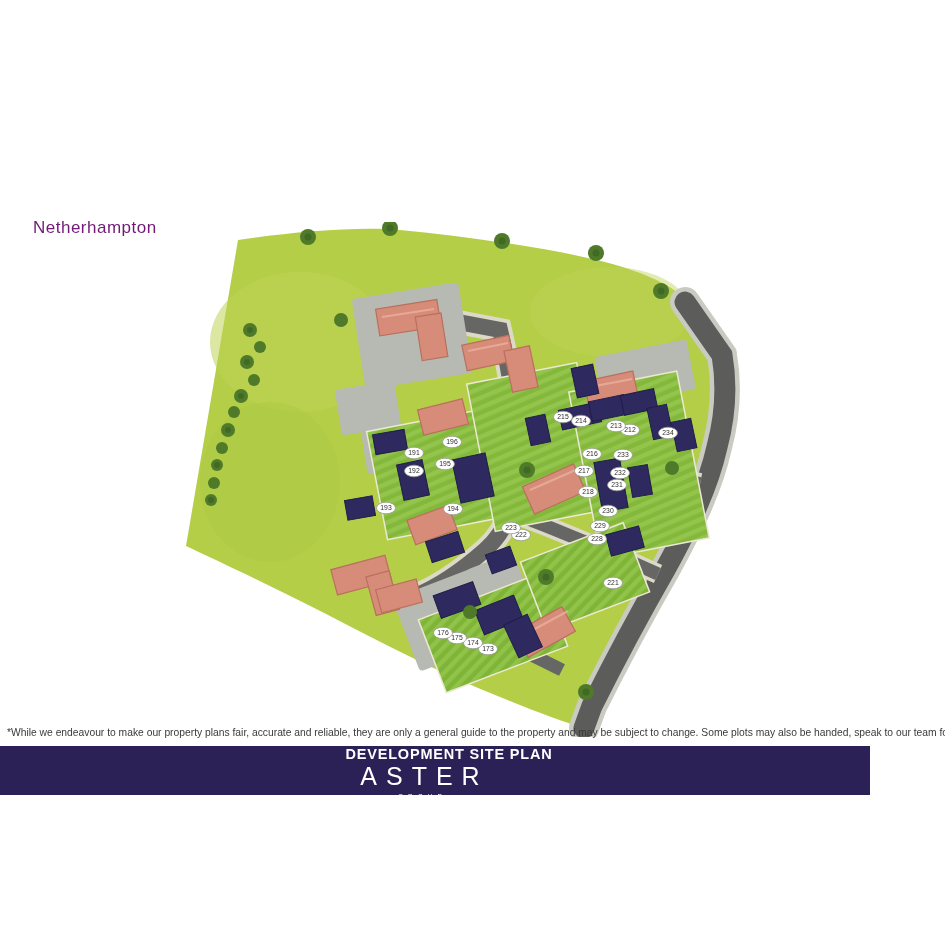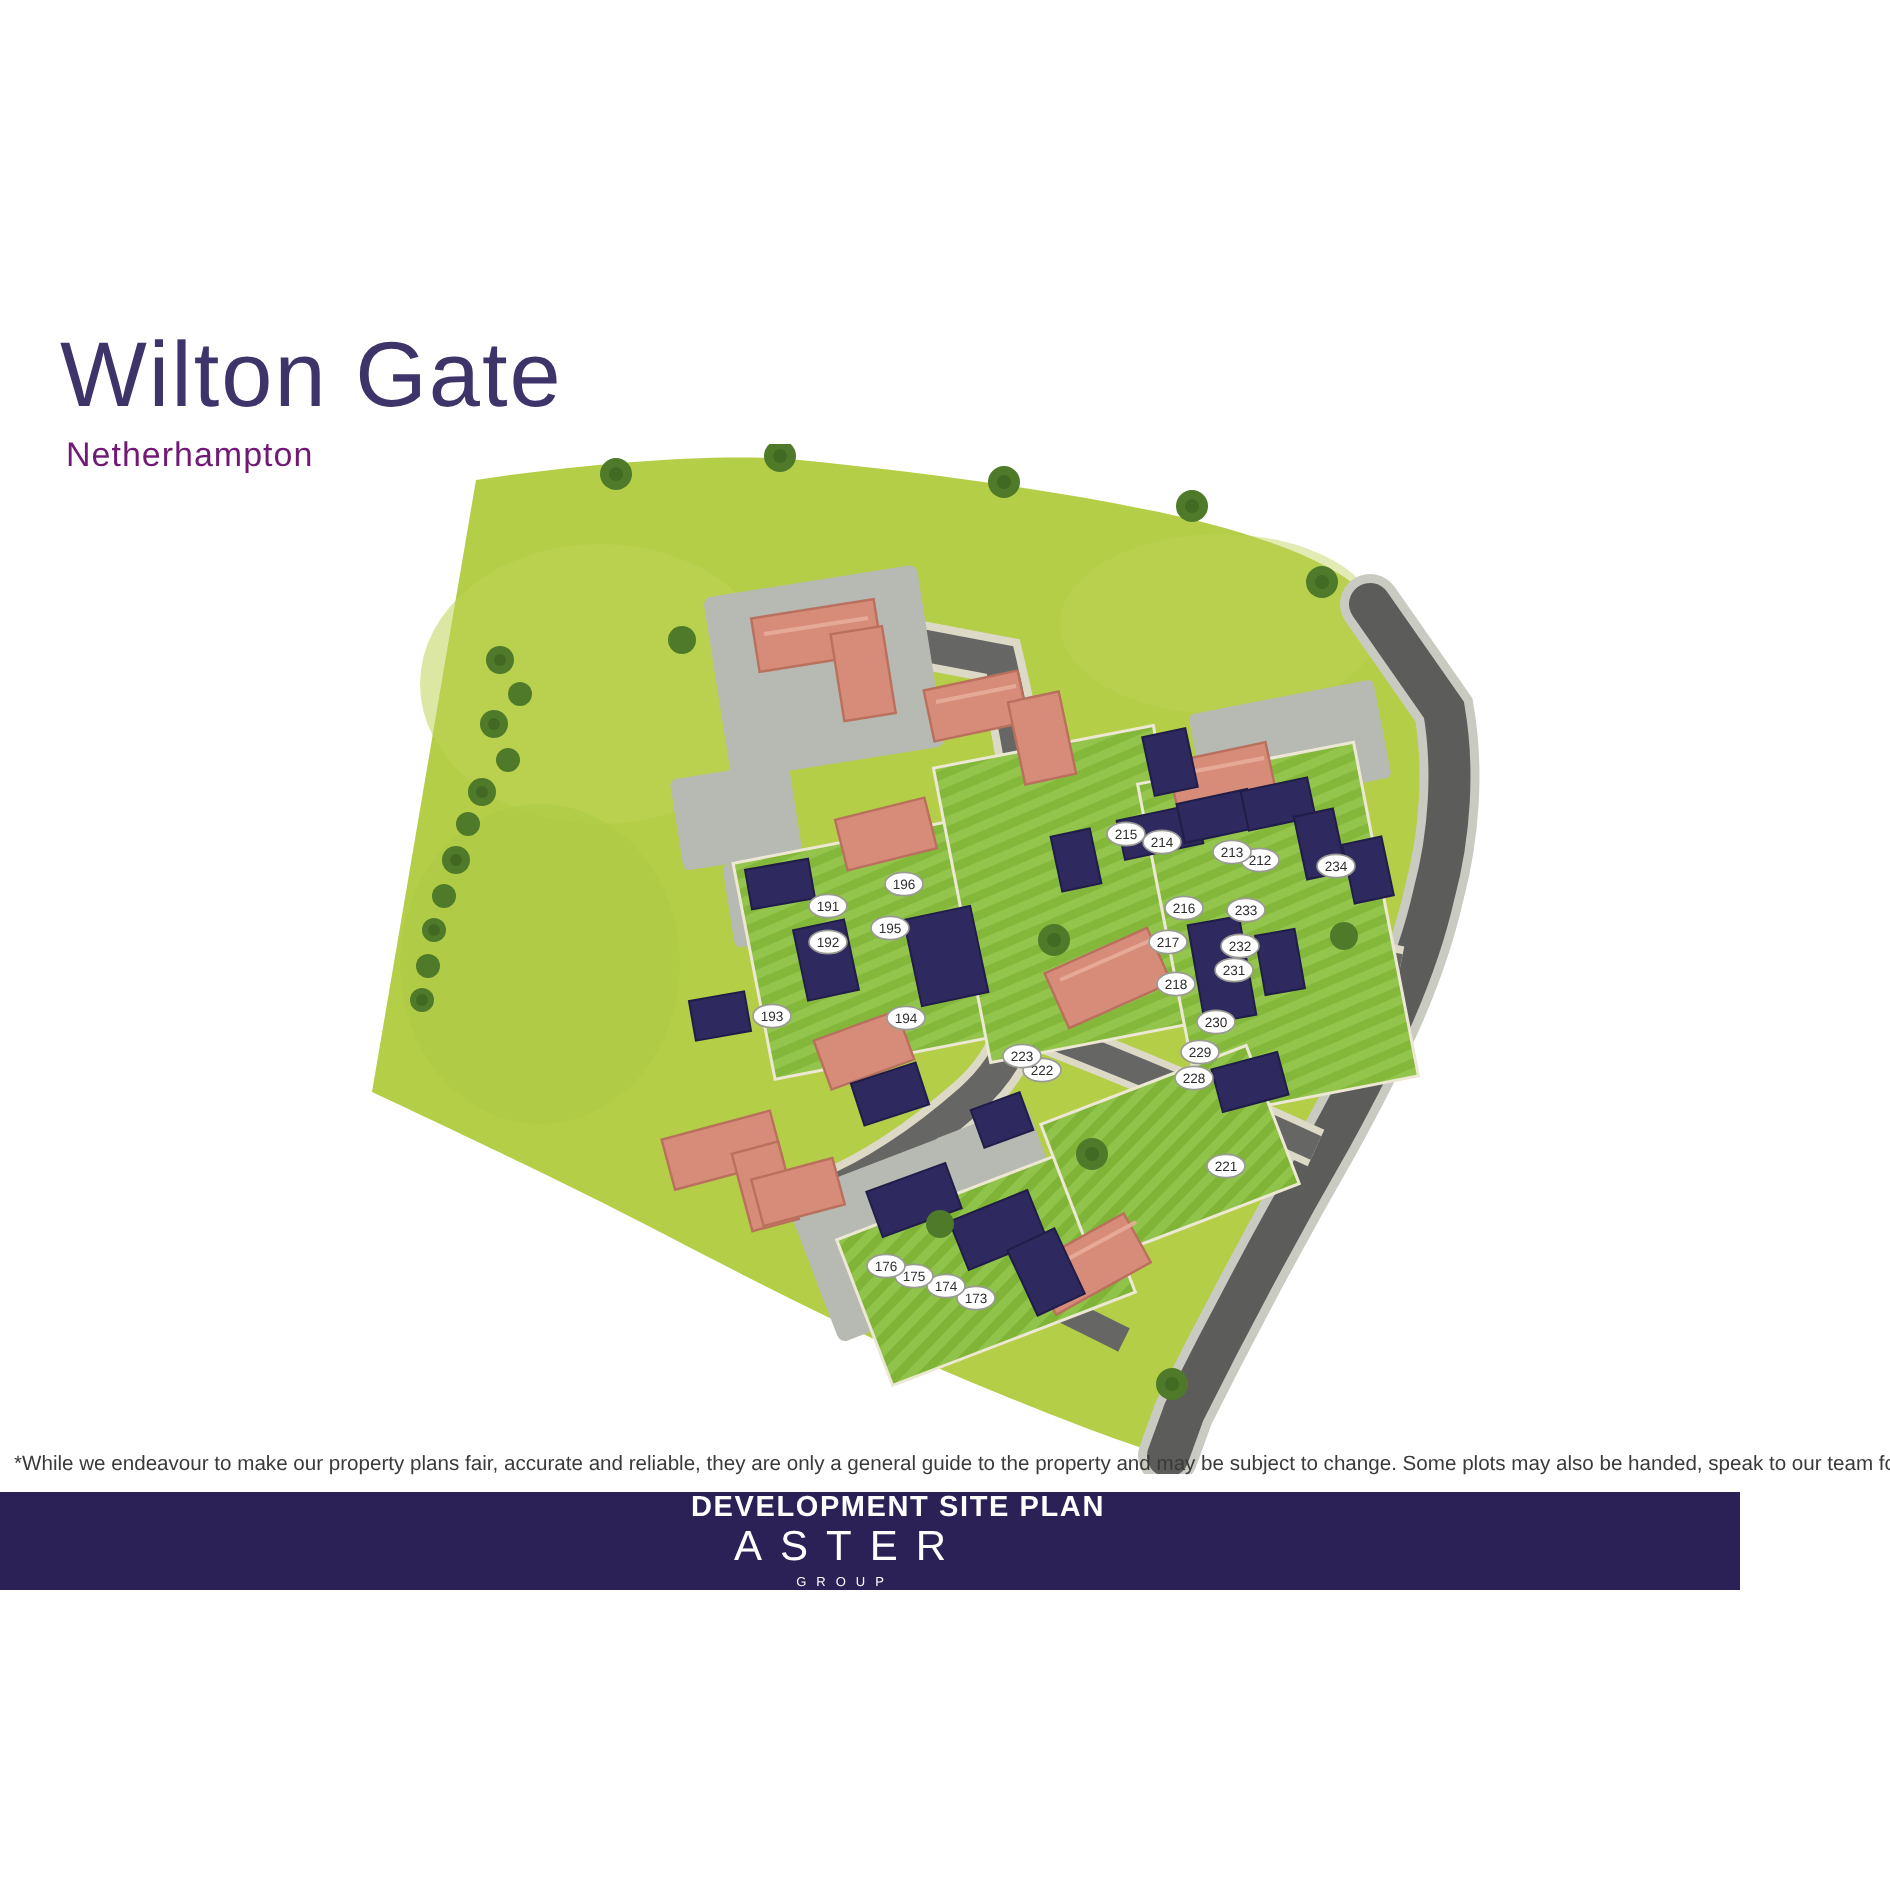--- a/index.html
+++ b/index.html
@@ -31,29 +31,28 @@
     position:absolute;left:7px;top:727px;width:930px;font-size:10.3px;color:#3a3a3a;
     white-space:nowrap;
   }
   
   .footer{
     position:absolute;left:0;top:746px;width:870px;height:49px;background:#2b2157;
     display:flex;align-items:center;justify-content:space-between;flex-direction:column;
   }
   .footer-title{margin-left:28px;color:#ffffff;font-weight:bold;font-size:14.5px;letter-spacing:.8px;}
   .brand{margin-right:30px;text-align:center;color:#ffffff;}
-  .brand-name{font-size:21px;font-weight:400;letter-spacing:9px;margin-right:-9px;}
+  .brand-name{font-size:25px;font-weight:400;letter-spacing:9px;margin-right:-9px;}
   .brand-sub{font-size:6.5px;letter-spacing:5px;margin-right:-5px;margin-top:2px;}
 </style>
 </head>
 <body>
 
 <div class="page">
 
-  <div class="title">Wilton Gate</div>
   <div class="subtitle">Netherhampton</div>
 
 
   <svg class="siteplan" width="560" height="515" viewBox="0 0 560 515">
     <defs>
       <pattern id="lawn" width="9" height="9" patternUnits="userSpaceOnUse" patternTransform="rotate(78)">
         <rect width="9" height="9" fill="#84b83b"></rect>
         <rect width="4.5" height="9" fill="#93c54d"></rect>
       </pattern>
       <pattern id="lawn2" width="9" height="9" patternUnits="userSpaceOnUse" patternTransform="rotate(65)">

